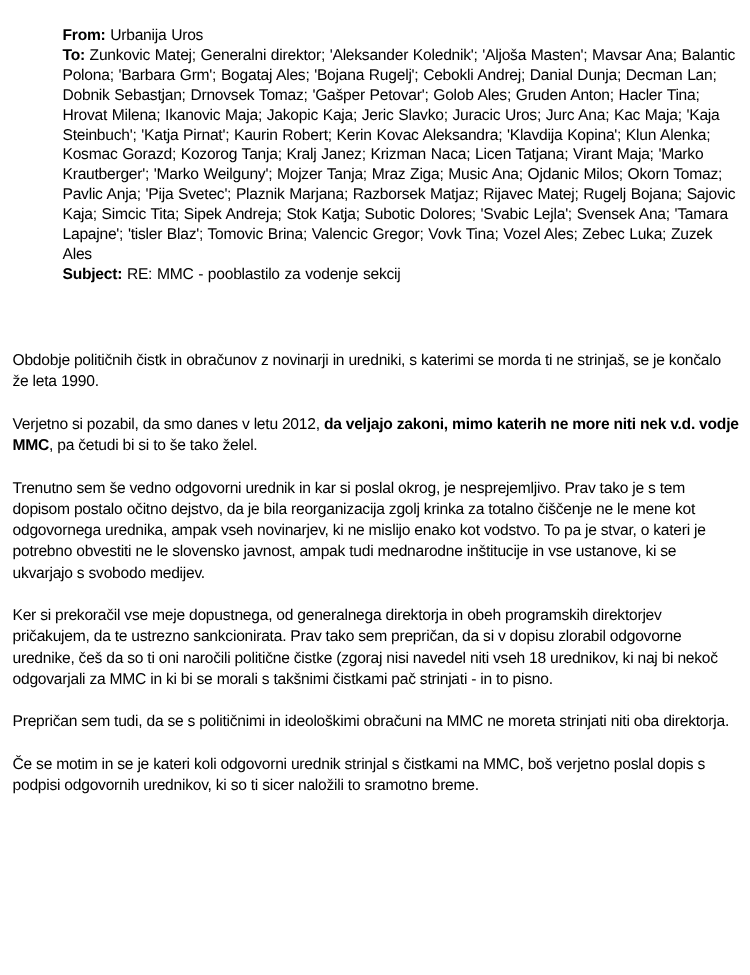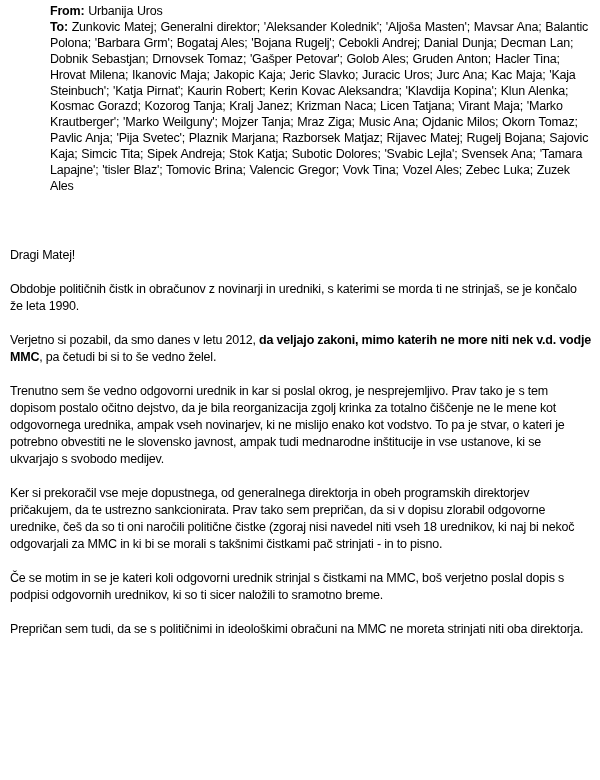--- a/index.html
+++ b/index.html
@@ -9,21 +9,21 @@
   }
   .page {
     width: 600px;
     height: 780px;
     box-sizing: border-box;
     background: #ffffff;
     color: #000000;
     font-family: "Liberation Sans", "DejaVu Sans", sans-serif;
     font-size: 12.5px;
     letter-spacing: -0.2px;
-    padding-top: 4px;
+    padding-top: 21px;
     overflow: hidden;
   }
   .headers {
     margin-left: 50px;
     margin-right: 6px;
     line-height: 15.9px;
   }
   .hrow {
     margin: 0;
     word-spacing: 0.5px;
@@ -46,25 +46,25 @@
   }
 </style>
 </head>
 <body>
 
 <div class="page">
 
   <div class="headers">
     <p class="hrow"><span class="hlabel">From:</span> <span>Urbanija Uros</span></p>
     <p class="hrow"><span class="hlabel">To:</span> <span>Zunkovic Matej; Generalni direktor; 'Aleksander Kolednik'; 'Aljoša Masten'; Mavsar Ana; Balantic Polona; 'Barbara Grm'; Bogataj Ales; 'Bojana Rugelj'; Cebokli Andrej; Danial Dunja; Decman Lan; Dobnik Sebastjan; Drnovsek Tomaz; 'Gašper Petovar'; Golob Ales; Gruden Anton; Hacler Tina; Hrovat Milena; Ikanovic Maja; Jakopic Kaja; Jeric Slavko; Juracic Uros; Jurc Ana; Kac Maja; 'Kaja Steinbuch'; 'Katja Pirnat'; Kaurin Robert; Kerin Kovac Aleksandra; 'Klavdija Kopina'; Klun Alenka; Kosmac Gorazd; Kozorog Tanja; Kralj Janez; Krizman Naca; Licen Tatjana; Virant Maja; 'Marko Krautberger'; 'Marko Weilguny'; Mojzer Tanja; Mraz Ziga; Music Ana; Ojdanic Milos; Okorn Tomaz; Pavlic Anja; 'Pija Svetec'; Plaznik Marjana; Razborsek Matjaz; Rijavec Matej; Rugelj Bojana; Sajovic Kaja; Simcic Tita; Sipek Andreja; Stok Katja; Subotic Dolores; 'Svabic Lejla'; Svensek Ana; 'Tamara Lapajne'; 'tisler Blaz'; Tomovic Brina; Valencic Gregor; Vovk Tina; Vozel Ales; Zebec Luka; Zuzek Ales</span></p>
+    <p class="hrow"><span class="hlabel">Subject:</span> <span>RE: MMC - pooblastilo za vodenje sekcij</span></p>
   </div>
 
   <div class="body-text">
-    <p class="salutation">Dragi Matej!</p>
     <p class="para">Obdobje političnih čistk in obračunov z novinarji in uredniki, s katerimi se morda ti ne strinjaš, se je končalo že leta 1990.</p>
-    <p class="para"><span>Verjetno si pozabil, da smo danes v letu 2012, </span><b>da veljajo zakoni, mimo katerih ne more niti nek v.d. vodje MMC</b><span>, pa četudi bi si to še vedno želel.</span></p>
+    <p class="para"><span>Verjetno si pozabil, da smo danes v letu 2012, </span><b>da veljajo zakoni, mimo katerih ne more niti nek v.d. vodje MMC</b><span>, pa četudi bi si to še tako želel.</span></p>
     <p class="para">Trenutno sem še vedno odgovorni urednik in kar si poslal okrog, je nesprejemljivo. Prav tako je s tem dopisom postalo očitno dejstvo, da je bila reorganizacija zgolj krinka za totalno čiščenje ne le mene kot odgovornega urednika, ampak vseh novinarjev, ki ne mislijo enako kot vodstvo. To pa je stvar, o kateri je potrebno obvestiti ne le slovensko javnost, ampak tudi mednarodne inštitucije in vse ustanove, ki se ukvarjajo s svobodo medijev.</p>
     <p class="para">Ker si prekoračil vse meje dopustnega, od generalnega direktorja in obeh programskih direktorjev pričakujem, da te ustrezno sankcionirata. Prav tako sem prepričan, da si v dopisu zlorabil odgovorne urednike, češ da so ti oni naročili politične čistke (zgoraj nisi navedel niti vseh 18 urednikov, ki naj bi nekoč odgovarjali za MMC in ki bi se morali s takšnimi čistkami pač strinjati - in to pisno.</p>
+    <p class="para">Prepričan sem tudi, da se s političnimi in ideološkimi obračuni na MMC ne moreta strinjati niti oba direktorja.</p>
     <p class="para">Če se motim in se je kateri koli odgovorni urednik strinjal s čistkami na MMC, boš verjetno poslal dopis s podpisi odgovornih urednikov, ki so ti sicer naložili to sramotno breme.</p>
-    <p class="para">Prepričan sem tudi, da se s političnimi in ideološkimi obračuni na MMC ne moreta strinjati niti oba direktorja.</p>
   </div>
 
 </div>
 
 </body></html>

